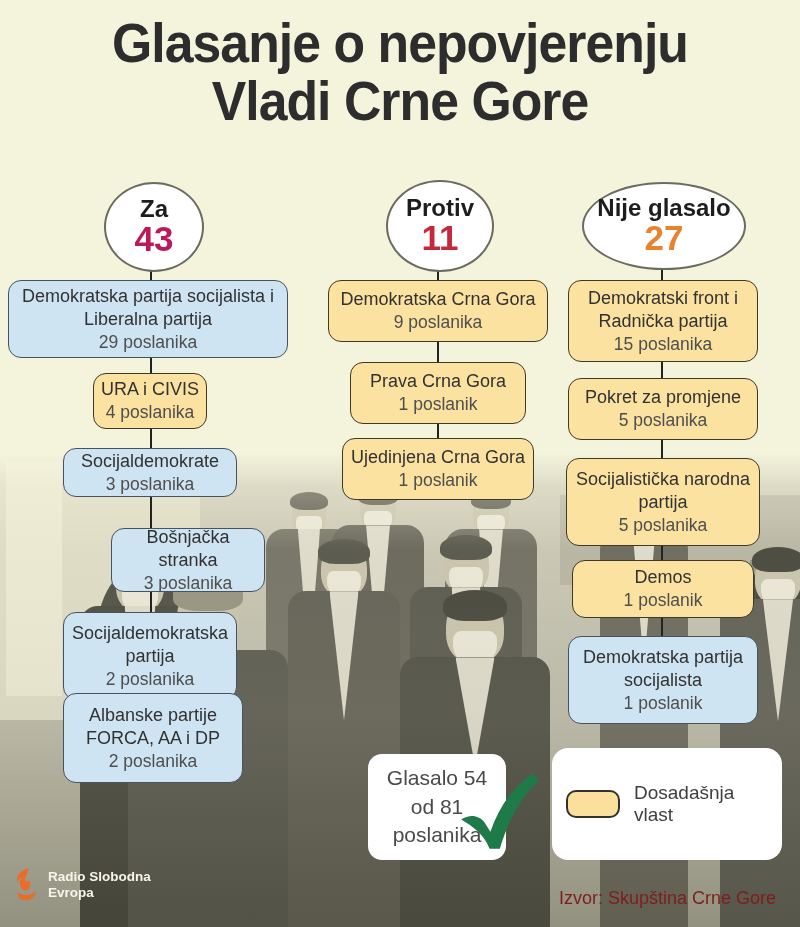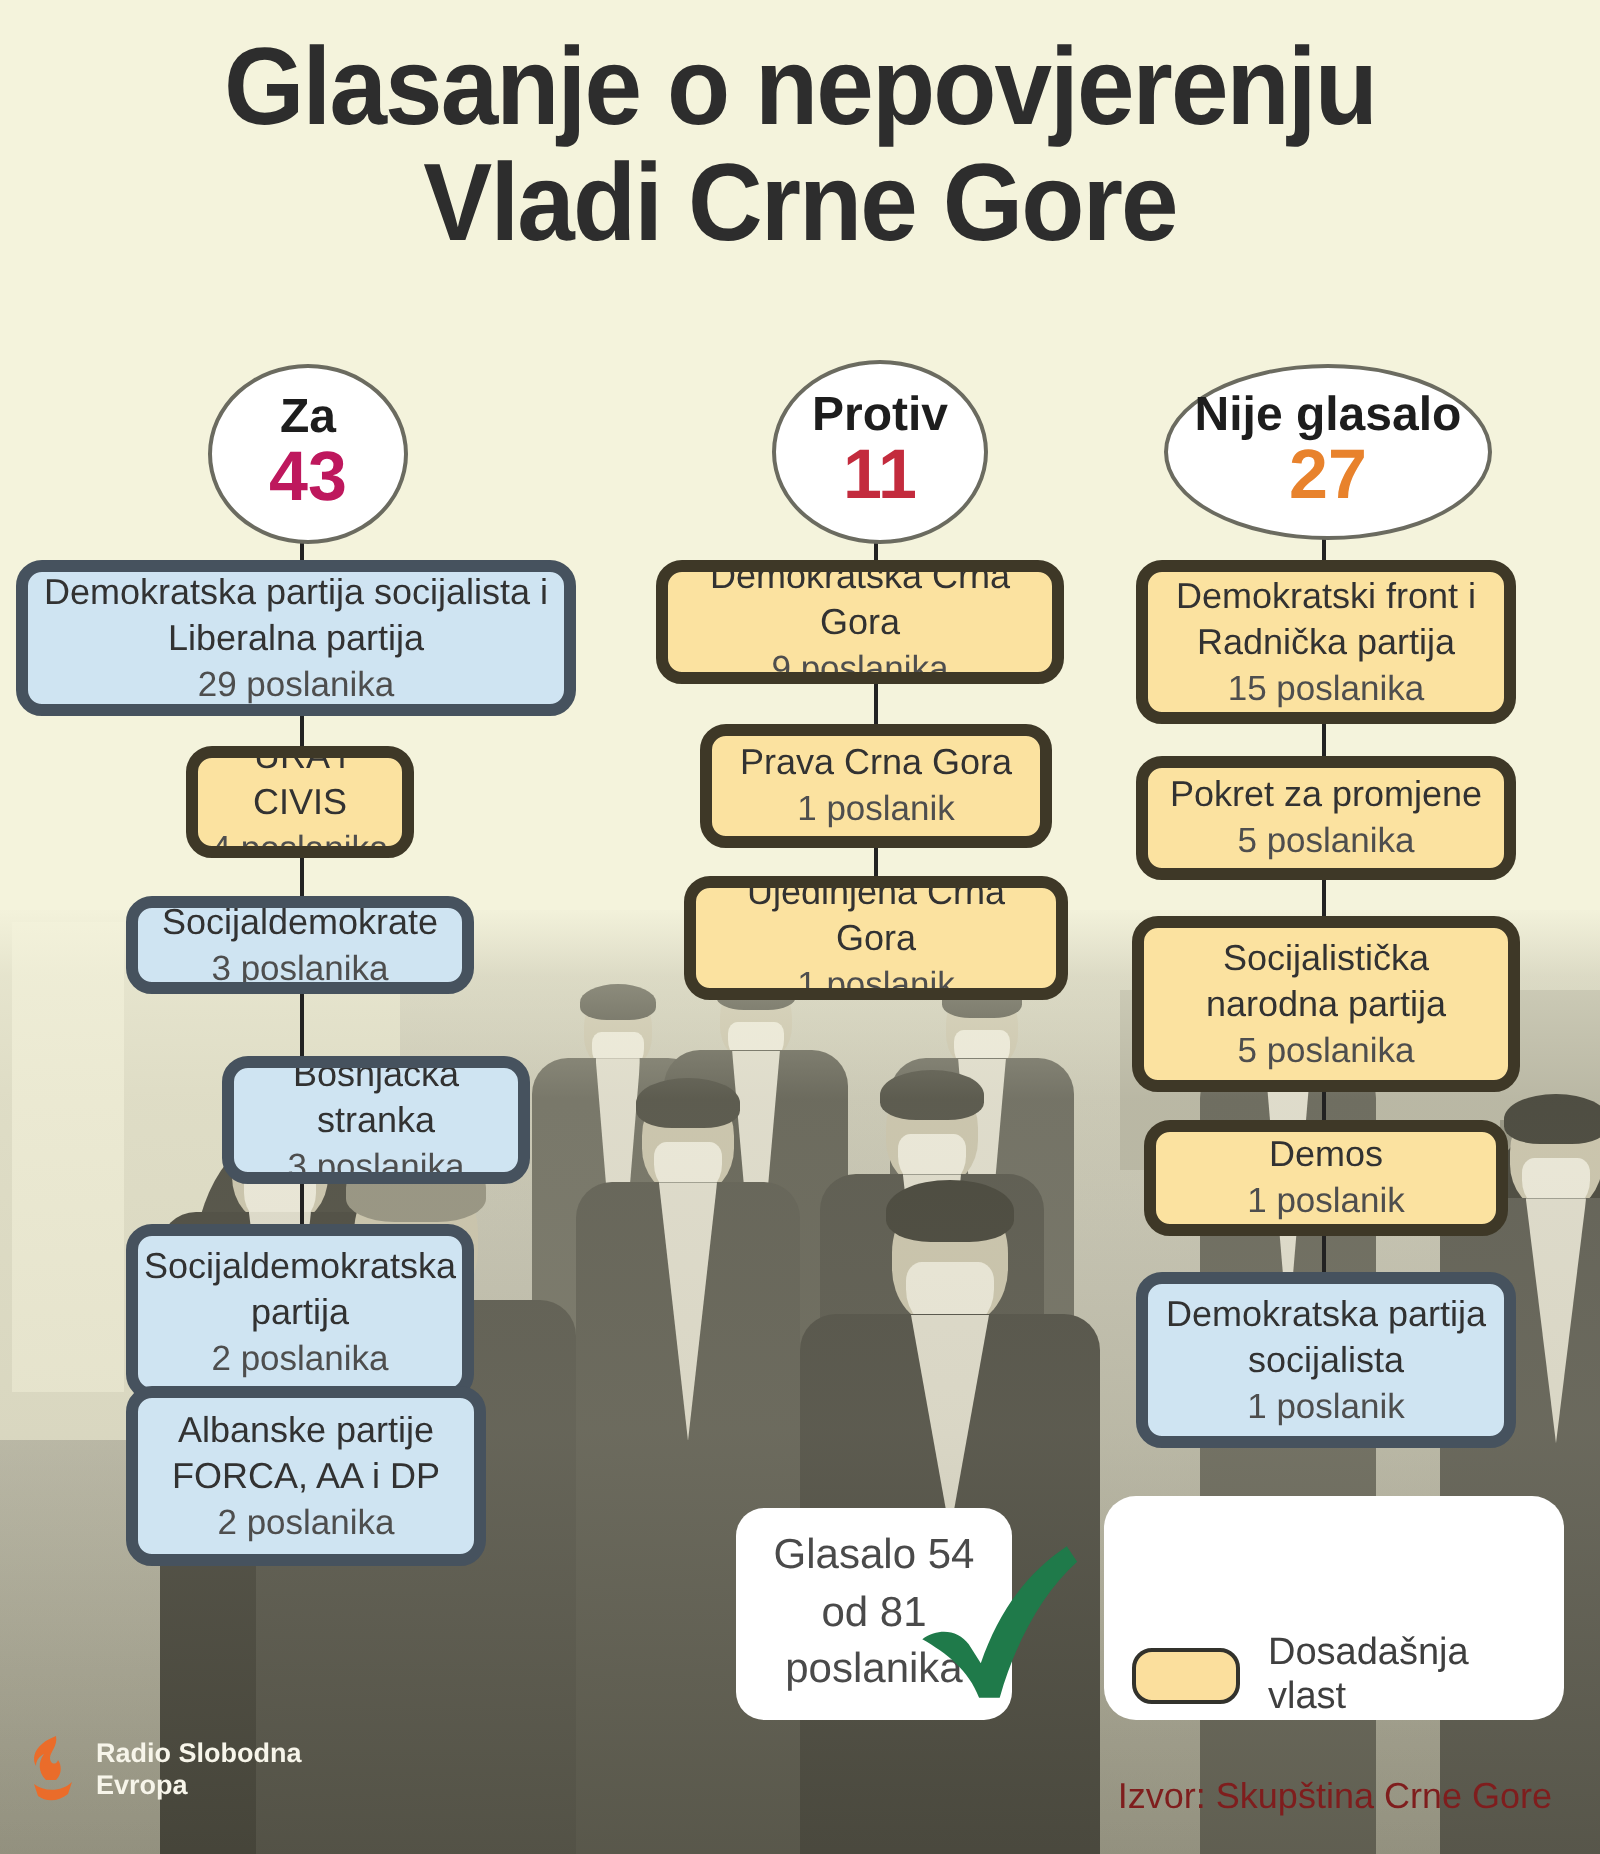--- a/index.html
+++ b/index.html
@@ -40,35 +40,35 @@
   .vline{position:absolute;width:2px;background:#222;z-index:1;}
 
   
   .oval{position:absolute;background:#fff;border:2px solid #6b6b60;border-radius:50%;z-index:2;
         display:flex;flex-direction:column;align-items:center;justify-content:center;text-align:center;}
   .oval-label{font-size:24px;font-weight:bold;color:#1d1d1d;line-height:1.0;}
   .oval-count{font-size:35px;font-weight:bold;line-height:1.05;}
   .c-za{color:#be185d;} .c-protiv{color:#c32b3d;} .c-nije{color:#e8822c;}
 
   
-  .pbox{position:absolute;z-index:2;box-sizing:border-box;border-radius:13px;border:6px solid #0f766e;
+  .pbox{position:absolute;z-index:2;box-sizing:border-box;border-radius:13px;border:1px solid #0f766e;
         display:flex;flex-direction:column;align-items:center;justify-content:center;
         text-align:center;padding:3px 6px;overflow:hidden;line-height:1.28;}
   .pbox.blue{background:#cfe4f2;border-color:#46525e;}
   .pbox.yellow{background:#fbe2a0;border-color:#3e3827;}
   .pname{font-size:18px;color:#323232;}
   .pseats{font-size:17.5px;color:#4e4e4e;}
 
   
   .summary{position:absolute;left:368px;top:754px;width:138px;height:106px;background:#fff;
         border-radius:14px;z-index:2;display:flex;align-items:center;justify-content:center;
         text-align:center;font-size:21px;color:#4a4a4a;line-height:1.35;padding:0 10px;box-sizing:border-box;}
   .check{position:absolute;left:456px;top:766px;width:86px;height:90px;z-index:3;}
   .legend{position:absolute;left:552px;top:748px;width:230px;height:112px;background:#fff;
-        border-radius:16px;z-index:2;display:flex;flex-direction:column;justify-content:flex-end;
+        border-radius:16px;z-index:2;display:flex;flex-direction:column;justify-content:center;
         gap:16px;padding:0 14px;box-sizing:border-box;}
   .lrow{display:flex;align-items:center;gap:14px;}
   .swatch{width:54px;height:28px;border-radius:10px;border:2px solid #32322c;box-sizing:border-box;flex:0 0 auto;}
   .swatch.yellow{background:#fbdf9d;} .swatch.blue{background:#cbe4f4;}
   .llabel{font-size:19px;color:#3f3f3f;}
 
   
   .brand{position:absolute;left:14px;top:868px;z-index:3;display:flex;align-items:center;gap:8px;}
   .brand-text{width:122px;font-size:13.5px;font-weight:bold;color:#f7f5ea;line-height:1.15;}
   .source{position:absolute;right:24px;top:888px;z-index:3;font-size:18px;color:#7f1d1d;}
@@ -168,21 +168,21 @@
   </div>
   <div class="pbox blue" style="left:63px;top:612px;width:174px;height:88px;">
     <div class="pname">Socijaldemokratska partija</div>
     <div class="pseats">2 poslanika</div>
   </div>
   <div class="pbox blue" style="left:63px;top:693px;width:180px;height:90px;">
     <div class="pname">Albanske partije FORCA, AA i DP</div>
     <div class="pseats">2 poslanika</div>
   </div>
 
-  <div class="pbox yellow" style="left:328px;top:280px;width:204px;height:62px;">
+  <div class="pbox yellow" style="left:328px;top:280px;width:220px;height:62px;">
     <div class="pname">Demokratska Crna Gora</div>
     <div class="pseats">9 poslanika</div>
   </div>
   <div class="pbox yellow" style="left:350px;top:362px;width:176px;height:62px;">
     <div class="pname">Prava Crna Gora</div>
     <div class="pseats">1 poslanik</div>
   </div>
   <div class="pbox yellow" style="left:342px;top:438px;width:192px;height:62px;">
     <div class="pname">Ujedinjena Crna Gora</div>
     <div class="pseats">1 poslanik</div>

